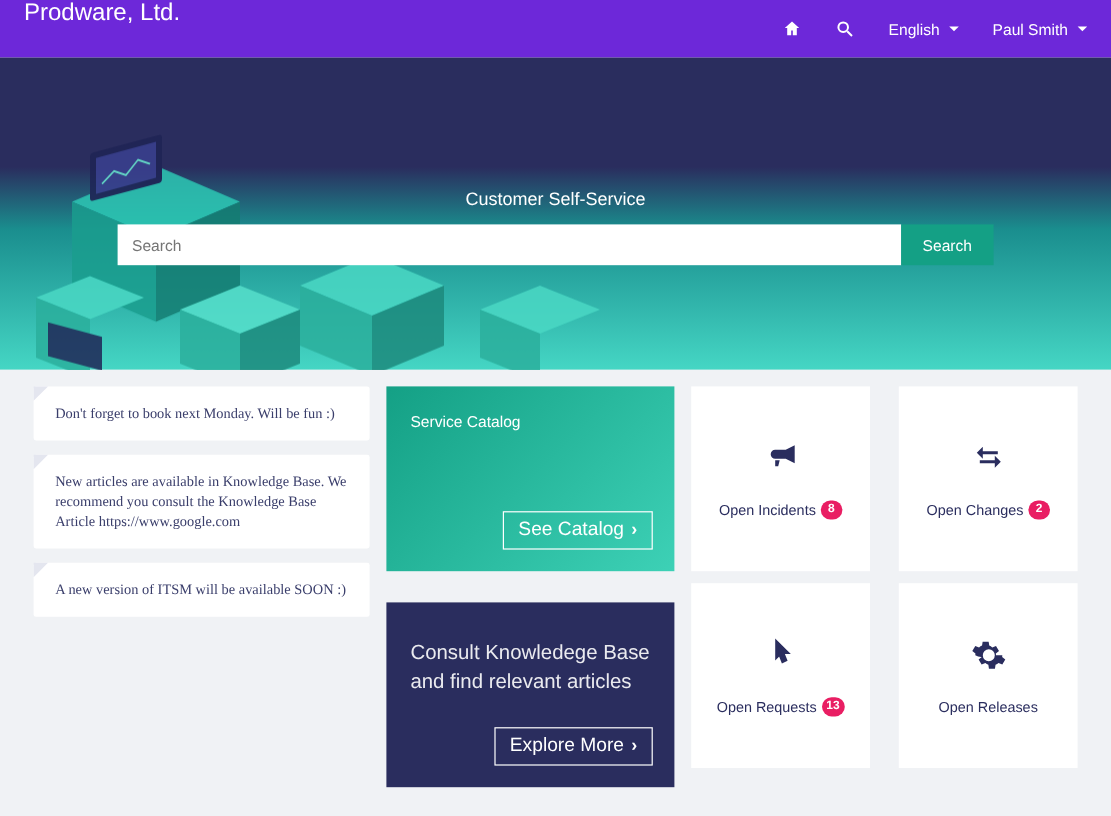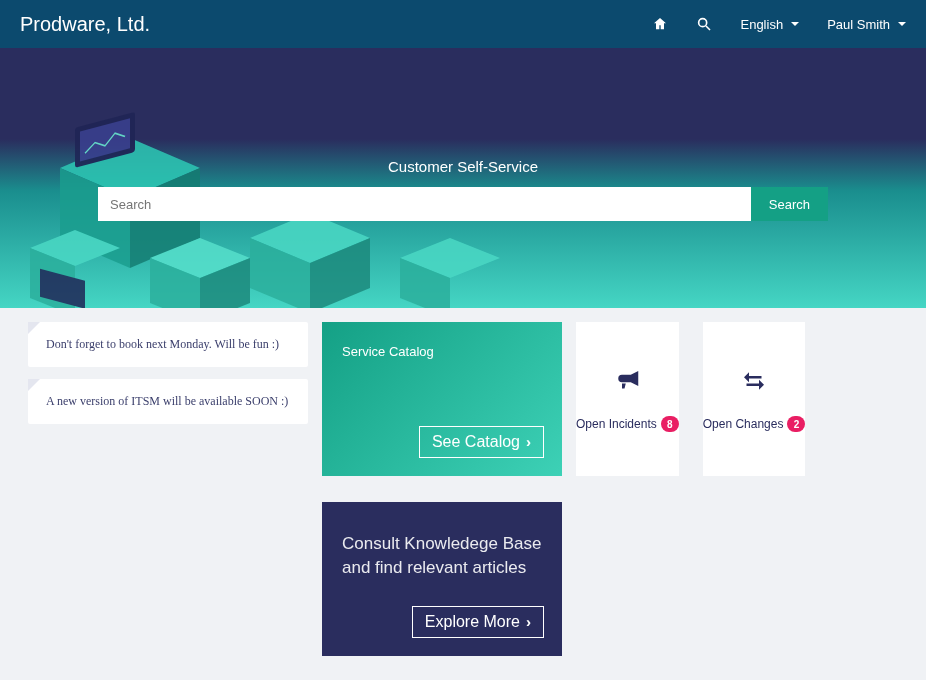--- a/index.html
+++ b/index.html
@@ -1,22 +1,21 @@
 <!DOCTYPE html>
 <html><head>
   <meta charset="utf-8">
   <style>
     * { margin: 0; padding: 0; box-sizing: border-box; }
     body { font-family: 'Segoe UI', Arial, sans-serif; background: #f0f2f5; width: 926px; }
     
     .header {
-      background: #0c4a6e;
+      background: #6d28d9;
       height: 48px;
       display: flex;
-      align-items: center;
       padding: 0 20px;
       justify-content: space-between;
     }
     .brand { color: #fff; font-size: 20px; font-weight: 300; }
     .header-right { display: flex; align-items: center; gap: 28px; }
     .header-icon { color: #fff; cursor: pointer; display:flex; align-items:center; }
     .header-link { color: #fff; font-size: 13px; cursor: pointer; display: flex; align-items: center; gap: 5px; }
     .caret-down::after { content: ''; display:inline-block; border-top:4px solid #fff; border-left:4px solid transparent; border-right:4px solid transparent; margin-left:3px;}
     
     .hero {
@@ -59,21 +58,21 @@
     .feature-card.teal { background: linear-gradient(135deg, #14a085 0%, #3dd1b6 100%); }
     .feature-card.navy { background: #2a2d5e; }
     .feature-title { font-size:13px; font-weight:500; }
     .feature-sub { font-size:17px; margin-top:8px; line-height:1.4; opacity:0.9; }
     .feature-btn {
       position:absolute; bottom:18px; right:18px; border:1px solid #fff; padding:6px 12px;
       font-size:16px; color:#fff; background:transparent; cursor:pointer; display:flex; align-items:center; gap:6px;
     }
     .chevron-right::after { content:'›'; font-size:15px; font-weight:bold; }
     
-    .stat-tiles-right { flex:1; display:flex; flex-direction:row; gap:10px; }
+    .stat-tiles-right { flex:1; display:flex; flex-direction:column; gap:10px; }
     .stat-row { display:flex; gap:24px; }
     .stat-card {
       flex:1; background:#fff; height:154px; display:flex; flex-direction:column;
       align-items:center; justify-content:center; gap:16px; cursor:pointer;
     }
     .stat-icon { color:#2a2d5e; }
     .stat-label-row { display:flex; align-items:center; gap:4px; }
     .stat-label { font-size:12px; color:#2a2d5e; }
     .badge {
       background:#e91e63; color:#fff; border-radius:10px; min-width:18px; height:16px;
@@ -133,20 +132,21 @@
     <div class="search-row">
       <input class="search-input" placeholder="Search" style="">
       <button class="search-btn">Search</button>
     </div>
   </div>
 </div>
 
 <div class="content">
   <div class="notices">
     <div class="notice">Don't forget to book next Monday. Will be fun :)</div>
+    <div class="notice">New articles are available in Knowledge Base. We recommend you consult the Knowledge Base Article https://www.google.com</div>
     <div class="notice">A new version of ITSM will be available SOON :)</div>
   </div>
 
   <div class="tiles-col">
     <div class="feature-card teal">
       <div class="feature-title">Service Catalog</div>
       <button class="feature-btn">
         <span>See Catalog</span>
         <span class="chevron-right"></span>
       </button>
@@ -178,14 +178,37 @@
           <svg width="30" height="30" viewBox="0 0 24 24" fill="#2a2d5e">
               <path d="M4 9l4-4v3h10v2H8v3L4 9zm16 6l-4 4v-3H6v-2h10v-3l4 4z"></path>
             </svg>
         </span>
         <div class="stat-label-row">
           <span class="stat-label">Open Changes</span>
           <span class="badge">2</span>
         </div>
       </div>
     </div>
+    <div class="stat-row">
+      <div class="stat-card">
+        <span class="stat-icon">
+          <svg width="30" height="30" viewBox="0 0 24 24" fill="none" stroke="#2a2d5e" stroke-width="2">
+              <path d="M9 4v10l2-2 2 5 2-1-2-5h3L9 4z" fill="#2a2d5e"></path>
+            </svg>
+        </span>
+        <div class="stat-label-row">
+          <span class="stat-label">Open Requests</span>
+          <span class="badge">13</span>
+        </div>
+      </div>
+      <div class="stat-card">
+        <span class="stat-icon">
+          <svg width="30" height="30" viewBox="0 0 24 24" fill="#2a2d5e">
+              <path d="M12 8a4 4 0 100 8 4 4 0 000-8zm9 4a7 7 0 01-.1 1.2l2.1 1.6-2 3.4-2.5-1a7 7 0 01-2 1.2l-.4 2.6h-4l-.4-2.6a7 7 0 01-2-1.2l-2.5 1-2-3.4 2.1-1.6A7 7 0 013 12a7 7 0 01.1-1.2L1 9.2l2-3.4 2.5 1a7 7 0 012-1.2L7.9 3h4l.4 2.6a7 7 0 012 1.2l2.5-1 2 3.4-2.1 1.6c.1.4.1.8.1 1.2z"></path>
+            </svg>
+        </span>
+        <div class="stat-label-row">
+          <span class="stat-label">Open Releases</span>
+        </div>
+      </div>
+    </div>
   </div>
 </div>
 
 </body></html>

